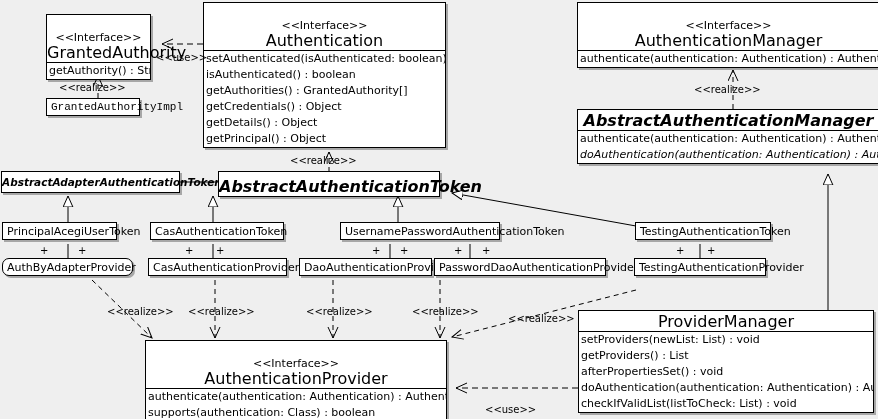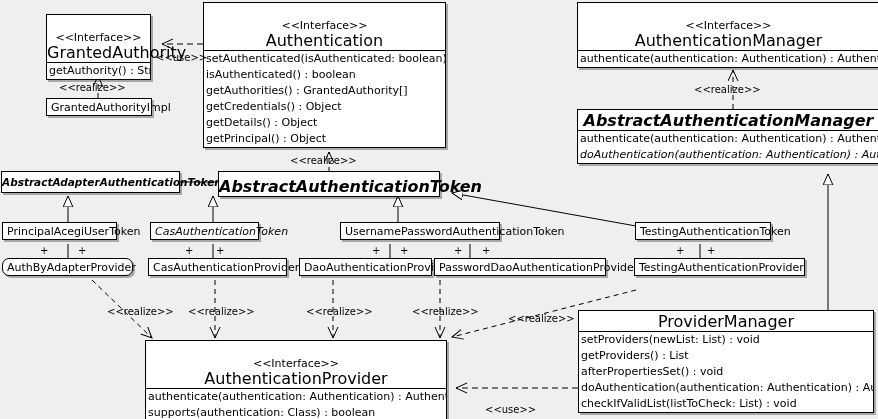--- a/index.html
+++ b/index.html
@@ -132,21 +132,21 @@
   </svg>
 
   <div class="node" style="left:46px; top:14px; width:105px;">
     <div class="stereo">&lt;&lt;Interface&gt;&gt;</div>
     <div class="cname">GrantedAuthority</div>
     <div class="compartment">
       <div class="member">getAuthority() : String</div>
     </div>
   </div>
 
-  <div class="node" style="left:46px; top:98px; width:106px;">
+  <div class="node" style="left:46px; top:98px; width:94px;font-family:Liberation Mono, monospace;">
     <div class="hdr">GrantedAuthorityImpl</div>
   </div>
 
   <div class="node" style="left:203px; top:2px; width:243px;">
     <div class="stereo">&lt;&lt;Interface&gt;&gt;</div>
     <div class="cname">Authentication</div>
     <div class="compartment">
       <div class="member">setAuthenticated(isAuthenticated: boolean) : void</div>
       <div class="member">isAuthenticated() : boolean</div>
       <div class="member">getAuthorities() : GrantedAuthority[]</div>
@@ -177,21 +177,21 @@
   </div>
 
   <div class="node" style="left:218px; top:171px; width:222px;">
     <div class="cname abstract" style="padding-top:7px;">AbstractAuthenticationToken</div>
   </div>
 
   <div class="node" style="left:2px; top:222px; width:115px;">
     <div class="hdr">PrincipalAcegiUserToken</div>
   </div>
 
-  <div class="node" style="left:150px; top:222px; width:109px;font-style:italic;">
+  <div class="node" style="left:150px; top:222px; width:134px;">
     <div class="hdr">CasAuthenticationToken</div>
   </div>
 
   <div class="node" style="left:340px; top:222px; width:160px;">
     <div class="hdr">UsernamePasswordAuthenticationToken</div>
   </div>
 
   <div class="node" style="left:635px; top:222px; width:136px;">
     <div class="hdr">TestingAuthenticationToken</div>
   </div>
@@ -205,21 +205,21 @@
   </div>
 
   <div class="node" style="left:299px; top:258px; width:133px;">
     <div class="hdr">DaoAuthenticationProvider</div>
   </div>
 
   <div class="node" style="left:434px; top:258px; width:172px;">
     <div class="hdr">PasswordDaoAuthenticationProvider</div>
   </div>
 
-  <div class="node" style="left:634px; top:258px; width:171px;">
+  <div class="node" style="left:634px; top:258px; width:132px;">
     <div class="hdr">TestingAuthenticationProvider</div>
   </div>
 
   <div class="node" style="left:145px; top:340px; width:302px;">
     <div class="stereo">&lt;&lt;Interface&gt;&gt;</div>
     <div class="cname">AuthenticationProvider</div>
     <div class="compartment">
       <div class="member">authenticate(authentication: Authentication) : Authentication</div>
       <div class="member">supports(authentication: Class) : boolean</div>
     </div>

